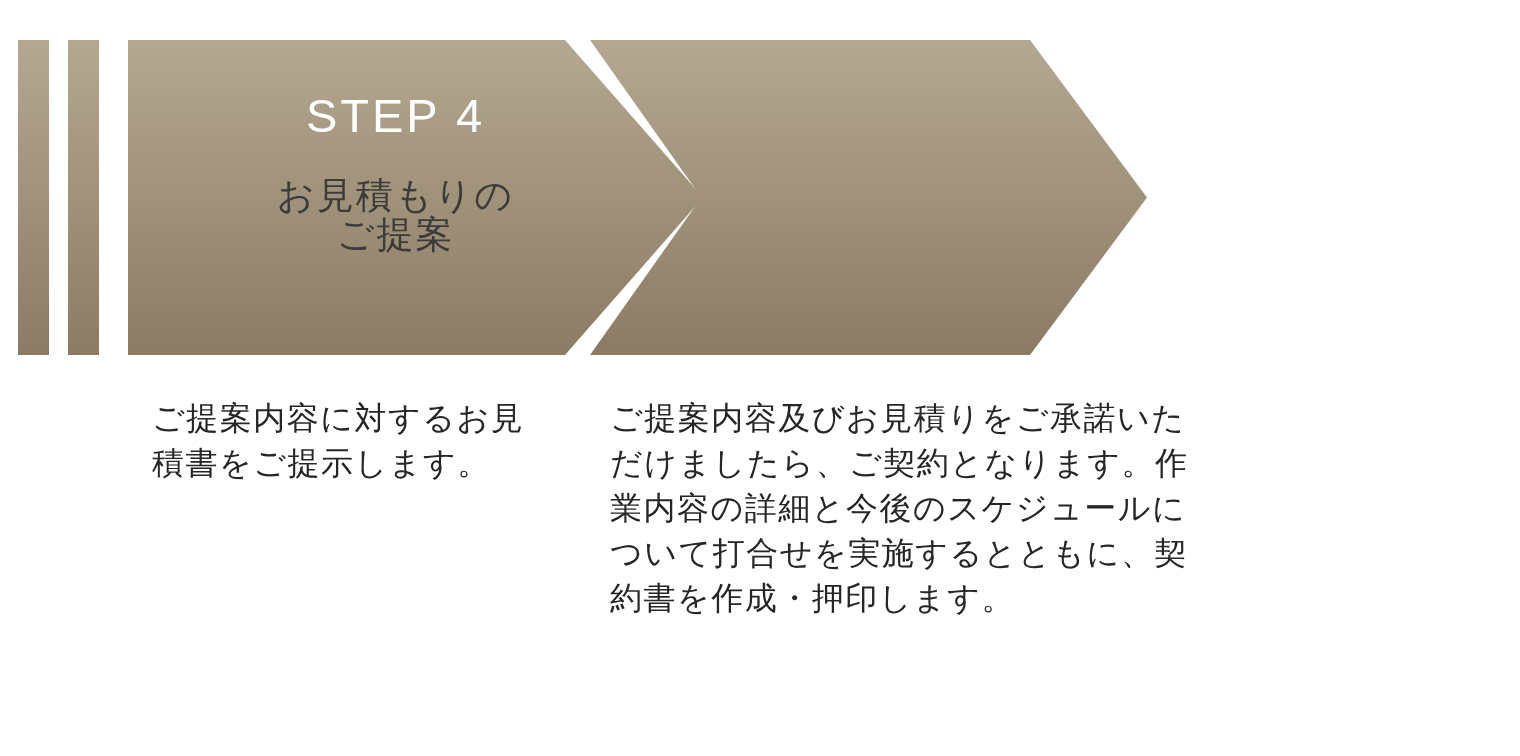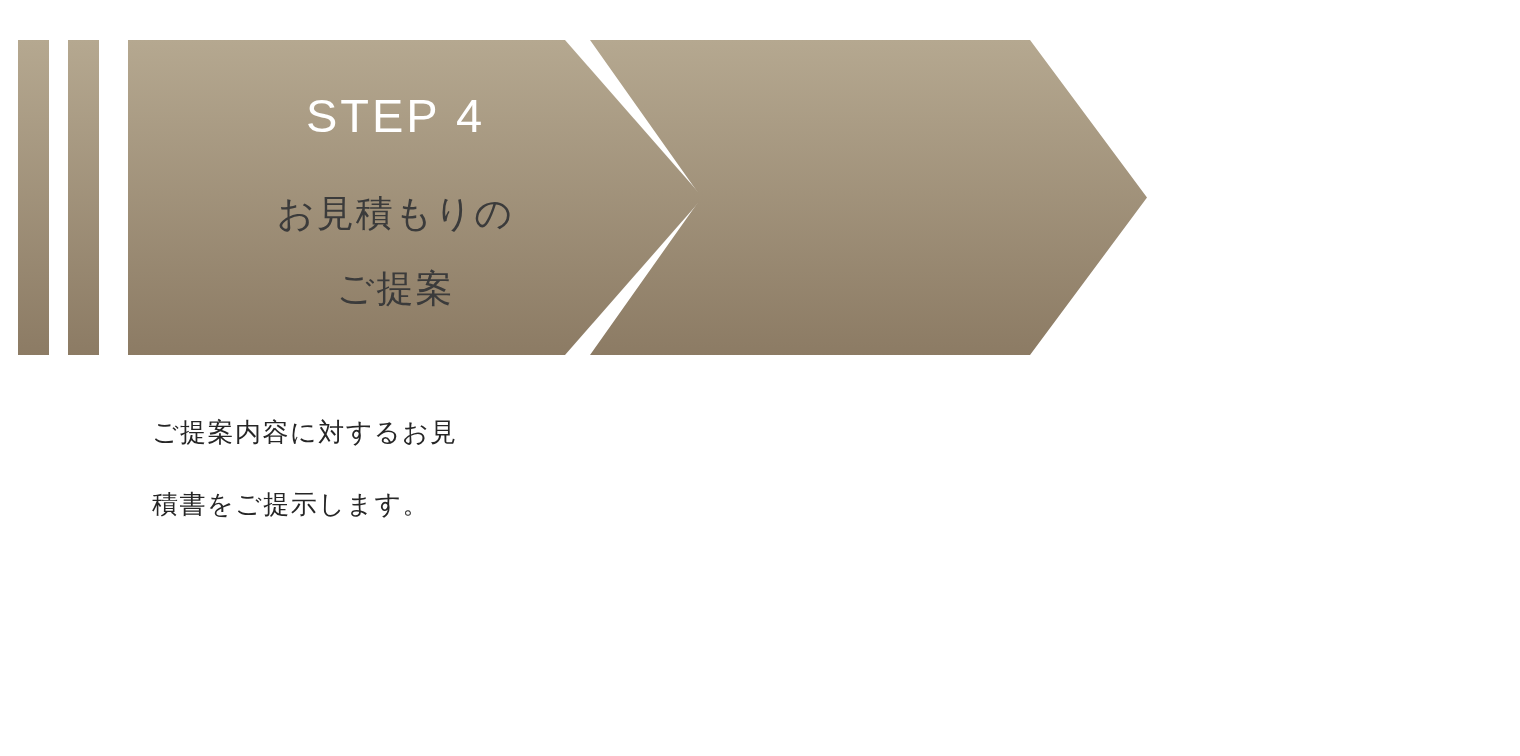--- a/index.html
+++ b/index.html
@@ -60,33 +60,33 @@
     padding-right: 40px;
     box-sizing: border-box;
   }
   .step-title {
     position: absolute;
     top: 136px;
     left: 0;
     width: 100%;
     text-align: center;
     font-size: 37px;
-    line-height: 75px;
+    line-height: 39px;
     letter-spacing: 2px;
     color: var(--subtitle, #3b3b3b);
     white-space: pre-line;
     font-weight: 400;
   }
   .step-title-single {
     top: 180px;
   }
   .desc {
     position: absolute;
-    font-size: 26px;
-    line-height: 72px;
+    font-size: 32px;
+    line-height: 45px;
     letter-spacing: 1.5px;
     color: var(--body-text, #262626);
     white-space: pre-line;
     font-weight: 400;
   }
   .desc-step4 {
     left: 152px;
     top: 396px;
     width: 460px;
   }
@@ -108,14 +108,19 @@
     <div class="step-label">STEP 4</div>
     <div class="step-title">お見積もりの
 ご提案</div>
   </div>
 
   <div class="chevron chevron-step5 grad">
   </div>
 
   <div class="desc desc-step4">ご提案内容に対するお見
 積書をご提示します。</div>
+  <div class="desc desc-step5">ご提案内容及びお見積りをご承諾いた
+だけましたら、ご契約となります。作
+業内容の詳細と今後のスケジュールに
+ついて打合せを実施するとともに、契
+約書を作成・押印します。</div>
 
 </div>
 
 </body></html>

